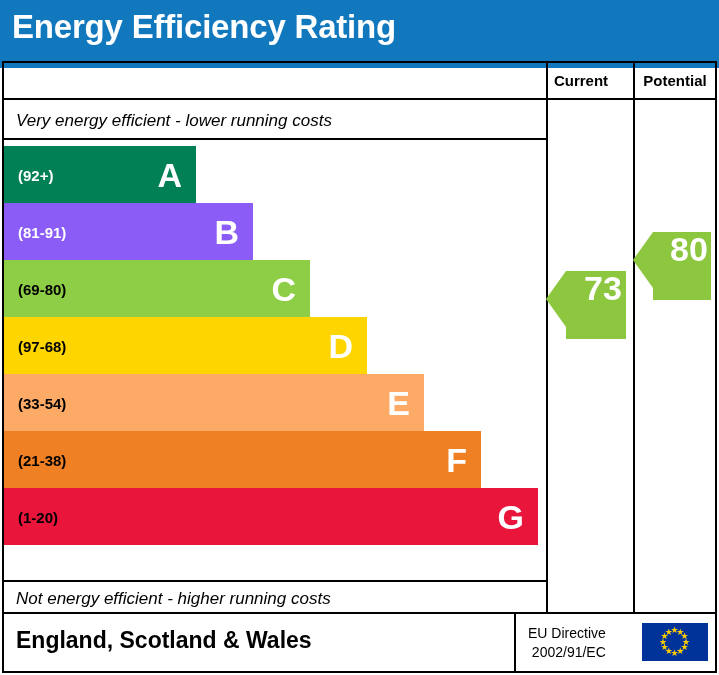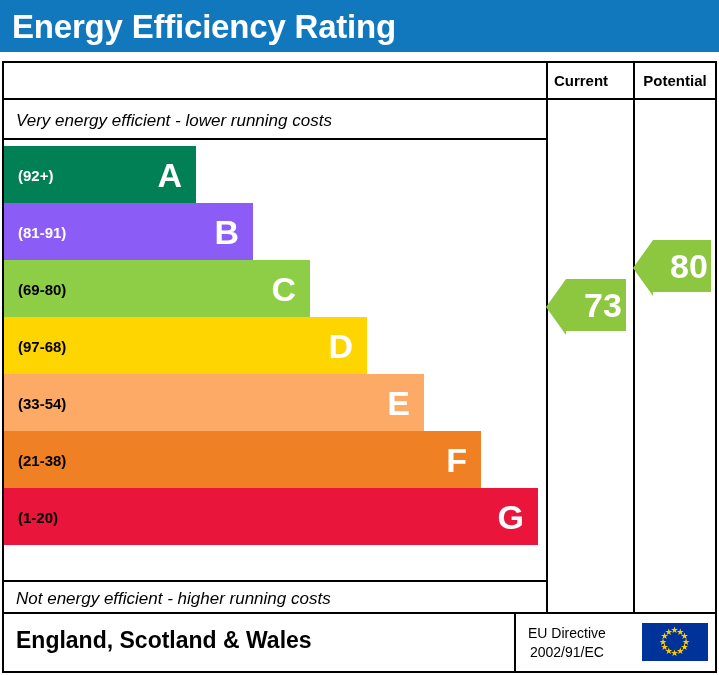--- a/index.html
+++ b/index.html
@@ -5,21 +5,21 @@
   html,body{margin:0;padding:0;background:#fff;}
   body{font-family:"Liberation Sans", sans-serif;}
   #epc{
     position:relative;
     width:719px;height:675px;
     box-sizing:border-box;
     background:#fff;
   }
   
   .title-bar{
-    position:absolute;left:0;top:0;width:719px;height:52px;
+    position:absolute;left:0;top:0;width:719px;height:68px;
     background:#1278be;
     box-sizing:border-box;
   }
   .title-bar .title{
     position:absolute;left:12px;top:8px;
     font-size:33px;font-weight:bold;color:#ffffff;
     letter-spacing:-0.2px;
   }
   
   .frame{
@@ -72,22 +72,22 @@
   .band .letter{
     position:absolute;right:14px;top:50%;transform:translateY(-50%);
     font-size:34px;font-weight:bold;line-height:1;
   }
   .band.dark .range,.band.dark .letter{color:#fff;}
   .band.light .range{color:#000;}
   .band.light .letter{color:#fff;}
 
   
   .arrow{
-    position:absolute;height:52px;
-    display:flex;align-items:center;justify-content:center;margin-top:8px;
+    position:absolute;height:68px;
+    display:flex;align-items:flex-start;justify-content:center;
   }
   .arrow .val{
     font-size:34px;font-weight:bold;color:#fff;line-height:1;
     padding-left:14px;
   }
   .arrow .tip{
     position:absolute;left:-20px;top:0;width:0;height:0;
     border-top:28.5px solid transparent;
     border-bottom:28.5px solid transparent;
     border-right:20px solid #8dc63f;
@@ -99,21 +99,21 @@
   }
   .footer .countries{
     position:absolute;left:12px;top:14px;
     font-size:23px;font-weight:bold;color:#000;
   }
   .footer .divider{
     position:absolute;left:510px;top:0;height:100%;width:0;border-left:2px solid #000;
   }
   .footer .eu-text{
     position:absolute;left:524px;top:11px;
-    font-size:14px;color:#000;line-height:1.35;text-align:center;
+    font-size:14px;color:#000;line-height:1.35;text-align:right;
   }
   .eu-flag{
     position:absolute;left:638px;top:10px;width:66px;height:38px;
     background:#003399;
   }
   .eu-flag .star{
     position:absolute;color:#ffcc00;font-size:9px;line-height:9px;
   }
 </style>
 </head>

